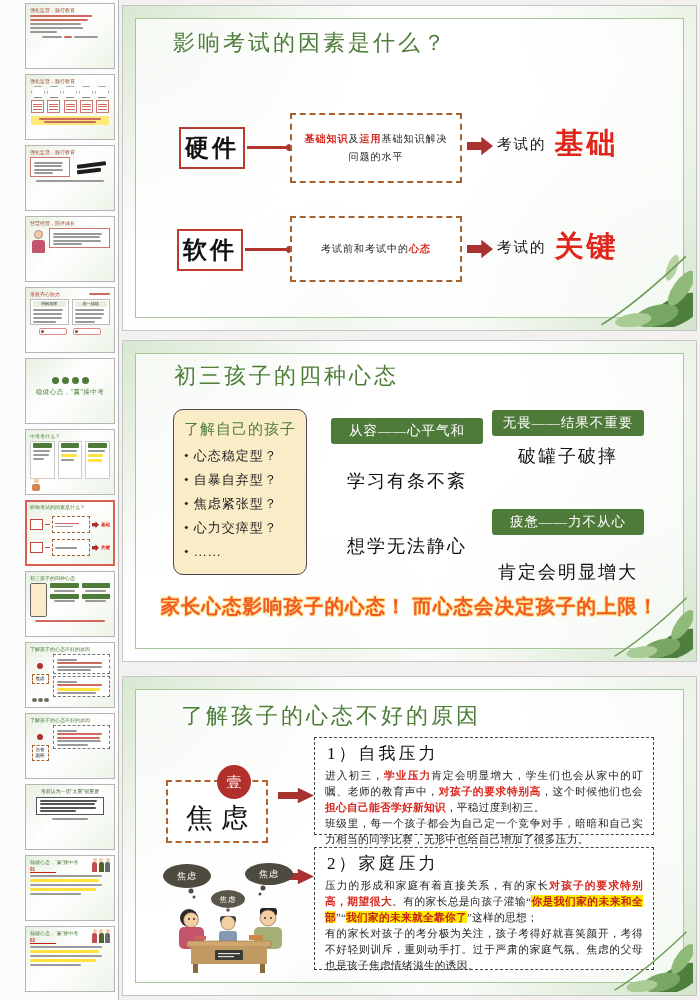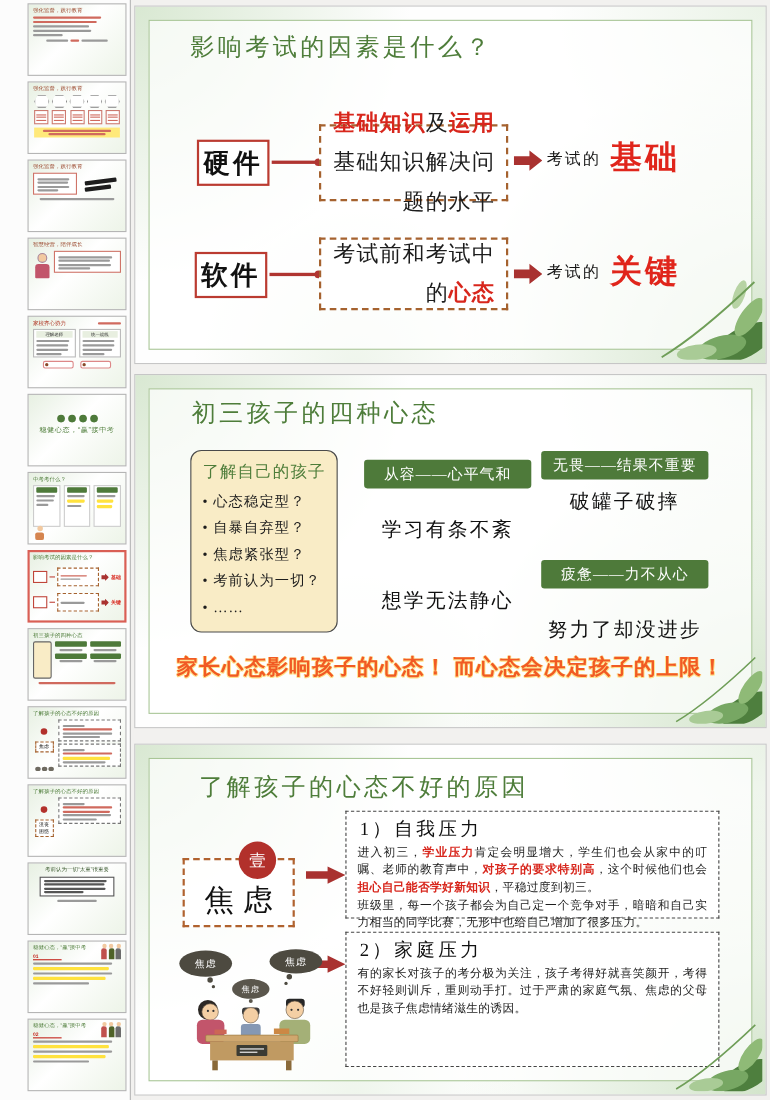--- a/index.html
+++ b/index.html
@@ -89,22 +89,22 @@
   .s-title{position:absolute;font-family:"Liberation Serif",serif;color:#4e7d3a;letter-spacing:3px;z-index:2;font-size:22px}
   .seg-k{color:#1d1d1d}
   .seg-r{color:#d8261c;font-weight:bold}
   .seg-hl{color:#c4231b;font-weight:bold;background:#ffed00}
 
   
   .label-box{position:absolute;width:66px;height:42px;border:2.5px solid #bb3b31;background:#fff;display:flex;align-items:center;justify-content:center;
     font-family:"Liberation Serif",serif;font-size:24px;font-weight:bold;letter-spacing:3px;color:#111;z-index:2;box-sizing:border-box}
   .connector{position:absolute;height:2.5px;background:#b03531;z-index:2}
   .connector::after{content:'';position:absolute;right:-4px;top:-2.5px;width:7px;height:7px;border-radius:50%;background:#b03531}
-  .dash-box{position:absolute;border:2px dashed #a5622f;background:#fff;display:flex;align-items:center;justify-content:center;text-align:right;
-    font-family:"Liberation Serif",serif;font-size:20px;letter-spacing:1px;line-height:1.8;padding:4px 10px;box-sizing:border-box;z-index:2}
+  .dash-box{position:absolute;border:2px dashed #a5622f;background:#fff;display:flex;align-items:center;justify-content:center;text-align:center;
+    font-family:"Liberation Serif",serif;font-size:10px;letter-spacing:1px;line-height:1.8;padding:4px 10px;box-sizing:border-box;z-index:2}
   .barrow{position:absolute;background:#a93230;clip-path:polygon(0 30%,55% 30%,55% 4%,100% 50%,55% 96%,55% 70%,0 70%);z-index:2}
   .result{position:absolute;display:flex;align-items:center;gap:8px;z-index:2;font-family:"Liberation Serif",serif}
   .result-prefix{font-size:14.5px;letter-spacing:2px;color:#151515}
   .result-big{font-size:29px;font-weight:bold;color:#e0251b;letter-spacing:3px}
 
   
   .panel{position:absolute;left:50px;top:68px;width:134px;height:166px;background:#f9ecc6;border:1.5px solid #4a4a4a;border-radius:10px;
     padding:10px 6px 0 10px;box-sizing:border-box;z-index:2;font-family:"Liberation Serif",serif}
   .panel-title{font-size:15px;color:#4e7d3a;letter-spacing:1px;margin-bottom:5px}
   .panel ul{margin:0;padding:0}
@@ -447,40 +447,40 @@
     <section class="slide" id="slide2" style="top:340px;height:322px">
       <div class="inner"></div>
       <div class="s-title" style="left:51px;top:20px">初三孩子的四种心态</div>
 
       <div class="panel">
         <div class="panel-title">了解自己的孩子</div>
         <ul>
             <li>心态稳定型？</li>
             <li>自暴自弃型？</li>
             <li>焦虑紧张型？</li>
-            <li>考前认为一切？</li>
+            <li>心力交瘁型？</li>
             <li>……</li>
           </ul>
       </div>
 
       <div class="cards">
           <div class="card">
        <div class="card-h">从容——心平气和</div>
        <div class="card-b">学习有条不紊</div>
      </div>
           <div class="card">
        <div class="card-h">无畏——结果不重要</div>
        <div class="card-b">破罐子破摔</div>
      </div>
           <div class="card">
        <div class="card-b">想学无法静心</div>
      </div>
           <div class="card">
        <div class="card-h">疲惫——力不从心</div>
-       <div class="card-b">努力了却没进步</div>
+       <div class="card-b">肯定会明显增大</div>
      </div>
         </div>
 
       <div class="s2-footer">家长心态影响孩子的心态！ 而心态会决定孩子的上限！</div>
 
       <svg class="leaves" width="108" height="70" viewBox="0 0 110 72">
         <ellipse cx="96" cy="58" rx="26" ry="12" fill="#4e7f3e" transform="rotate(-28 96 58)"></ellipse>
         <ellipse cx="78" cy="62" rx="20" ry="9" fill="#77a763" transform="rotate(-15 78 62)"></ellipse>
         <ellipse cx="100" cy="38" rx="18" ry="7" fill="#8fba77" transform="rotate(-55 100 38)"></ellipse>
         <ellipse cx="58" cy="66" rx="16" ry="6" fill="#a9cb96" transform="rotate(-8 58 66)"></ellipse>
@@ -502,20 +502,21 @@
         <div class="sec-h">1）自我压力</div>
         <div>
             <p><span class="seg-k">进入初三，</span><span class="seg-r">学业压力</span><span class="seg-k">肯定会明显增大，学生们也会从家中的叮嘱、老师的教育声中，</span><span class="seg-r">对孩子的要求特别高</span><span class="seg-k">，这个时候他们也会</span><span class="seg-r">担心自己能否学好新知识</span><span class="seg-k">，平稳过度到初三。</span></p>
             <p><span class="seg-k">班级里，每一个孩子都会为自己定一个竞争对手，暗暗和自己实力相当的同学比赛，无形中也给自己增加了很多压力。</span></p>
           </div>
       </div>
 
       <div class="sec sec2">
         <div class="sec-h">2）家庭压力</div>
         <div>
+            <p><span class="seg-k">压力的形成和家庭有着直接关系，有的家长</span><span class="seg-r">对孩子的要求特别高，期望很大</span><span class="seg-k">。有的家长总是向孩子灌输“</span><span class="seg-hl">你是我们家的未来和全部</span><span class="seg-k">”“</span><span class="seg-hl">我们家的未来就全靠你了</span><span class="seg-k">”这样的思想；</span></p>
             <p><span class="seg-k">有的家长对孩子的考分极为关注，孩子考得好就喜笑颜开，考得不好轻则训斥，重则动手打。过于严肃的家庭气氛、焦虑的父母也是孩子焦虑情绪滋生的诱因。</span></p>
           </div>
       </div>
 
       <svg class="cartoon" width="142" height="114" viewBox="0 0 142 114">
         <ellipse cx="30" cy="15" rx="24" ry="12" fill="#4d4a40"></ellipse>
         <circle cx="34" cy="30" r="2.5" fill="#4d4a40"></circle>
           <circle cx="37" cy="36" r="1.5" fill="#4d4a40"></circle>
         <text x="30" y="18" font-size="9" fill="#ffffff" text-anchor="middle" letter-spacing="1">焦虑</text>
         <ellipse cx="112" cy="13" rx="24" ry="11" fill="#4d4a40"></ellipse>

